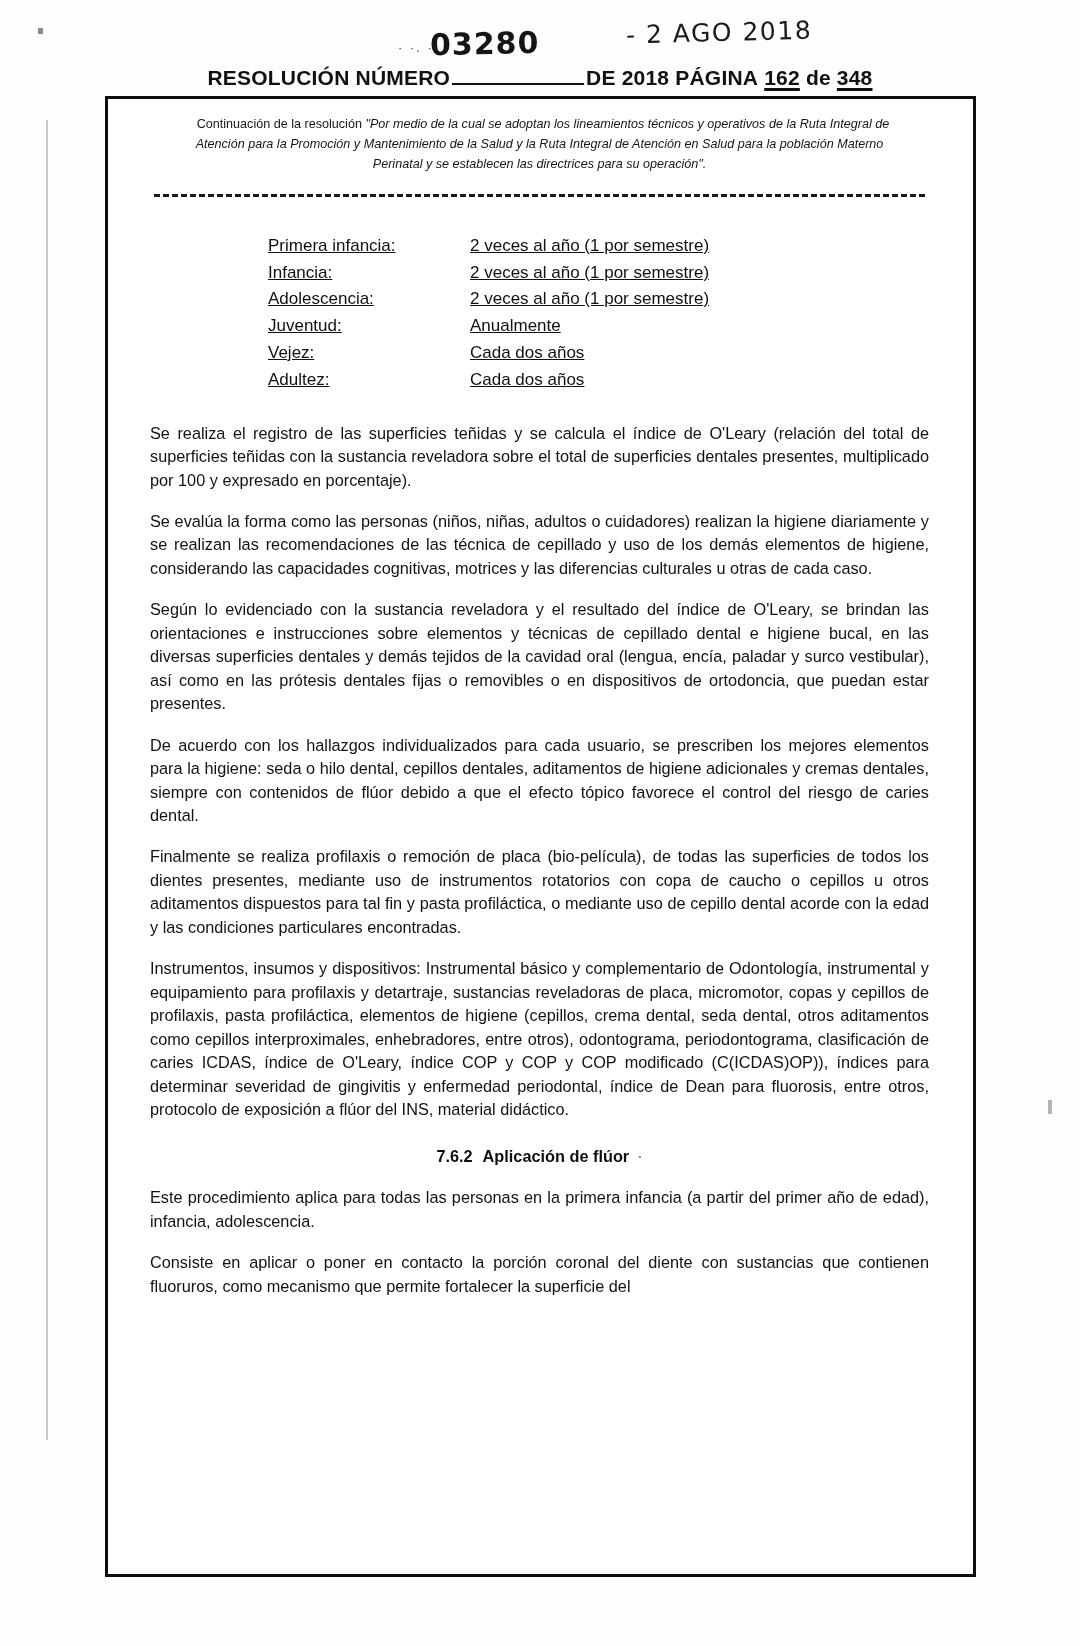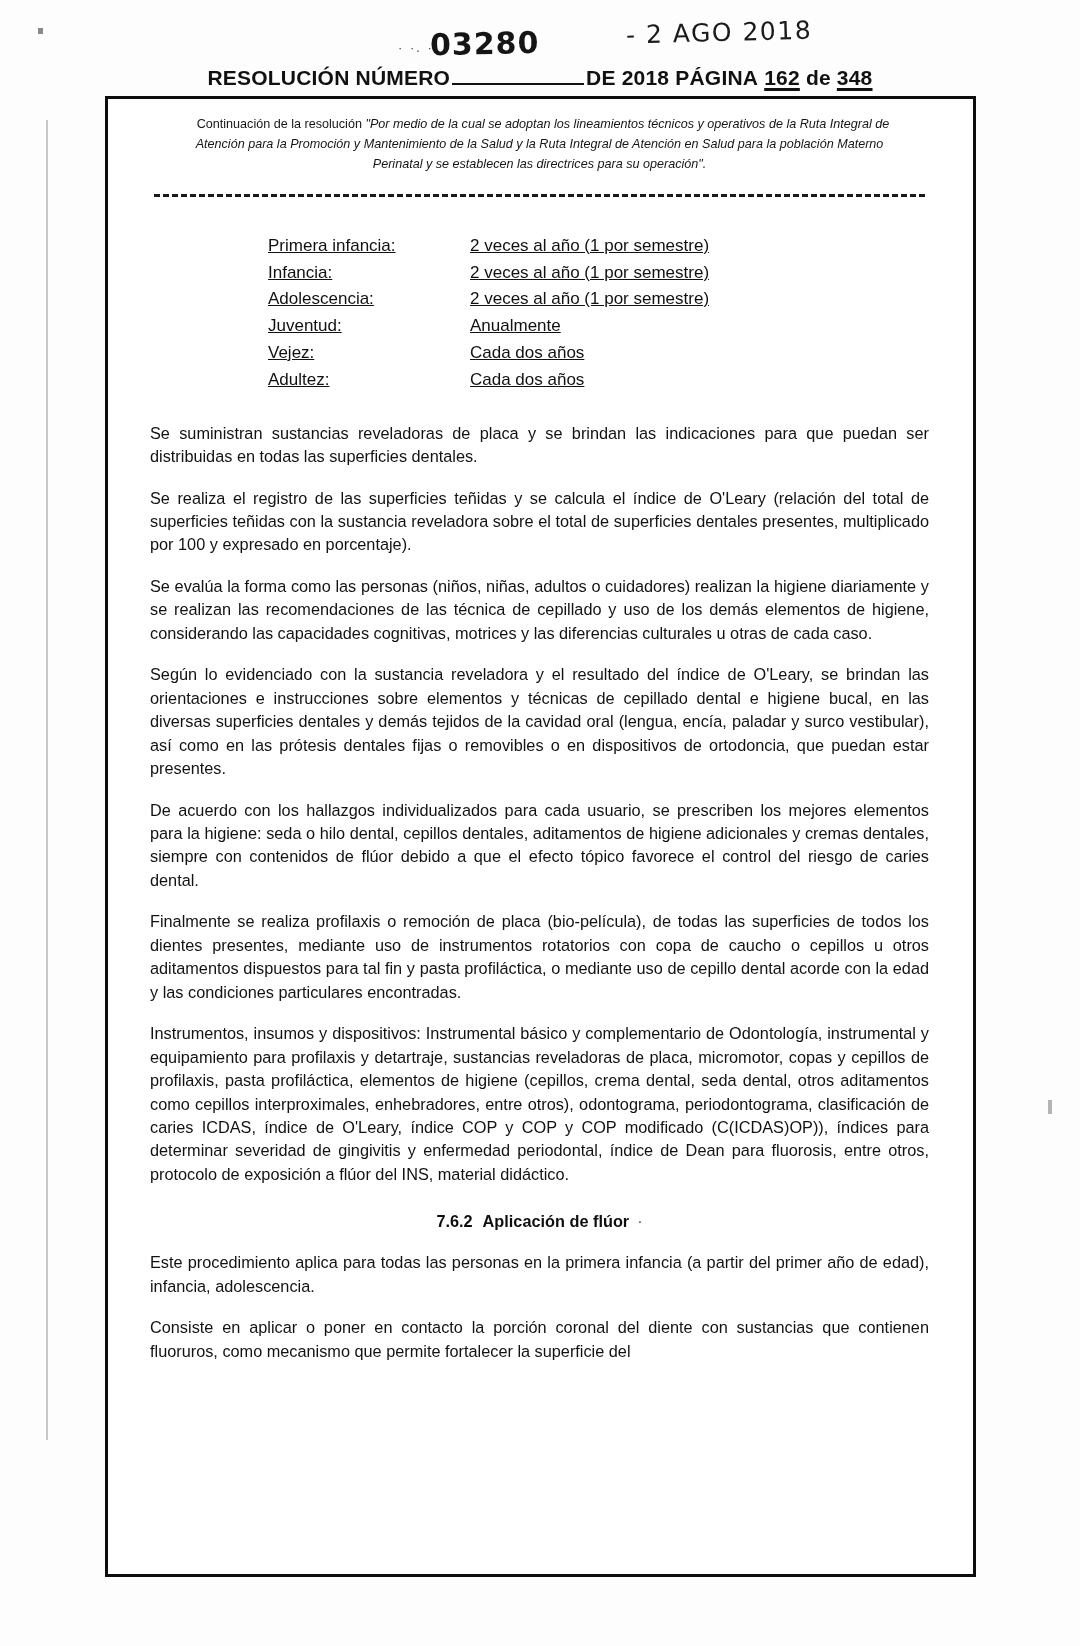--- a/index.html
+++ b/index.html
@@ -248,21 +248,20 @@
           <td>Cada dos años</td>
         </tr>
         <tr>
           <td class="col-label">Adultez:</td>
           <td>Cada dos años</td>
         </tr>
       </tbody>
     </table>
 
     <div class="body-col">
-      <p class="para">Se suministran sustancias reveladoras de placa y se brindan las indicaciones para que puedan ser distribuidas en todas las superficies dentales.</p>
       <p class="para">Se realiza el registro de las superficies teñidas y se calcula el índice de O'Leary (relación del total de superficies teñidas con la sustancia reveladora sobre el total de superficies dentales presentes, multiplicado por 100 y expresado en porcentaje).</p>
       <p class="para">Se evalúa la forma como las personas (niños, niñas, adultos o cuidadores) realizan la higiene diariamente y se realizan las recomendaciones de las técnica de cepillado y uso de los demás elementos de higiene, considerando las capacidades cognitivas, motrices y las diferencias culturales u otras de cada caso.</p>
       <p class="para">Según lo evidenciado con la sustancia reveladora y el resultado del índice de O'Leary, se brindan las orientaciones e instrucciones sobre elementos y técnicas de cepillado dental e higiene bucal, en las diversas superficies dentales y demás tejidos de la cavidad oral (lengua, encía, paladar y surco vestibular), así como en las prótesis dentales fijas o removibles o en dispositivos de ortodoncia, que puedan estar presentes.</p>
       <p class="para">De acuerdo con los hallazgos individualizados para cada usuario, se prescriben los mejores elementos para la higiene: seda o hilo dental, cepillos dentales, aditamentos de higiene adicionales y cremas dentales, siempre con contenidos de flúor debido a que el efecto tópico favorece el control del riesgo de caries dental.</p>
       <p class="para">Finalmente se realiza profilaxis o remoción de placa (bio-película), de todas las superficies de todos los dientes presentes, mediante uso de instrumentos rotatorios con copa de caucho o cepillos u otros aditamentos dispuestos para tal fin y pasta profiláctica, o mediante uso de cepillo dental acorde con la edad y las condiciones particulares encontradas.</p>
       <p class="para">Instrumentos, insumos y dispositivos: Instrumental básico y complementario de Odontología, instrumental y equipamiento para profilaxis y detartraje, sustancias reveladoras de placa, micromotor, copas y cepillos de profilaxis, pasta profiláctica, elementos de higiene (cepillos, crema dental, seda dental, otros aditamentos como cepillos interproximales, enhebradores, entre otros), odontograma, periodontograma, clasificación de caries ICDAS, índice de O'Leary, índice COP y COP y COP modificado (C(ICDAS)OP)), índices para determinar severidad de gingivitis y enfermedad periodontal, índice de Dean para fluorosis,  entre otros, protocolo de exposición a flúor del INS, material didáctico.</p>
 
       <h3 class="section-heading">
         <span class="num">7.6.2</span><span>Aplicación de flúor</span><span class="tail-dot">·</span>
       </h3>

